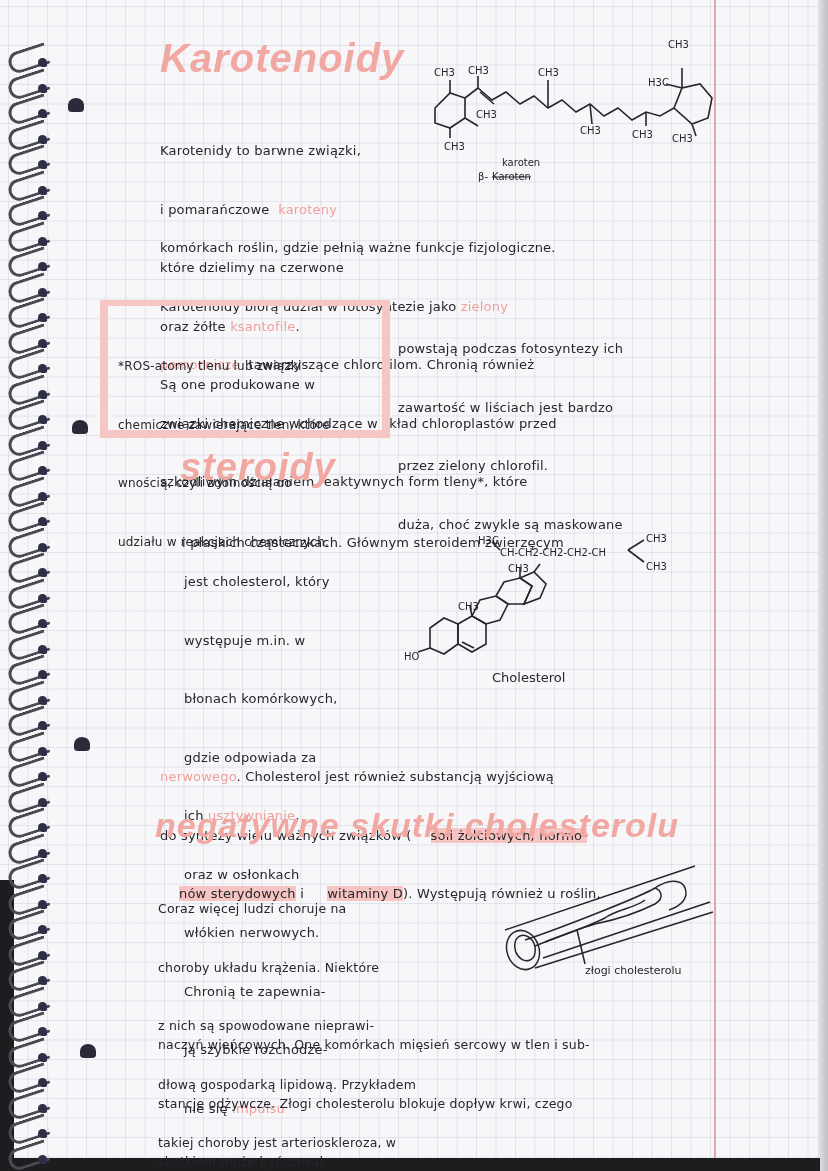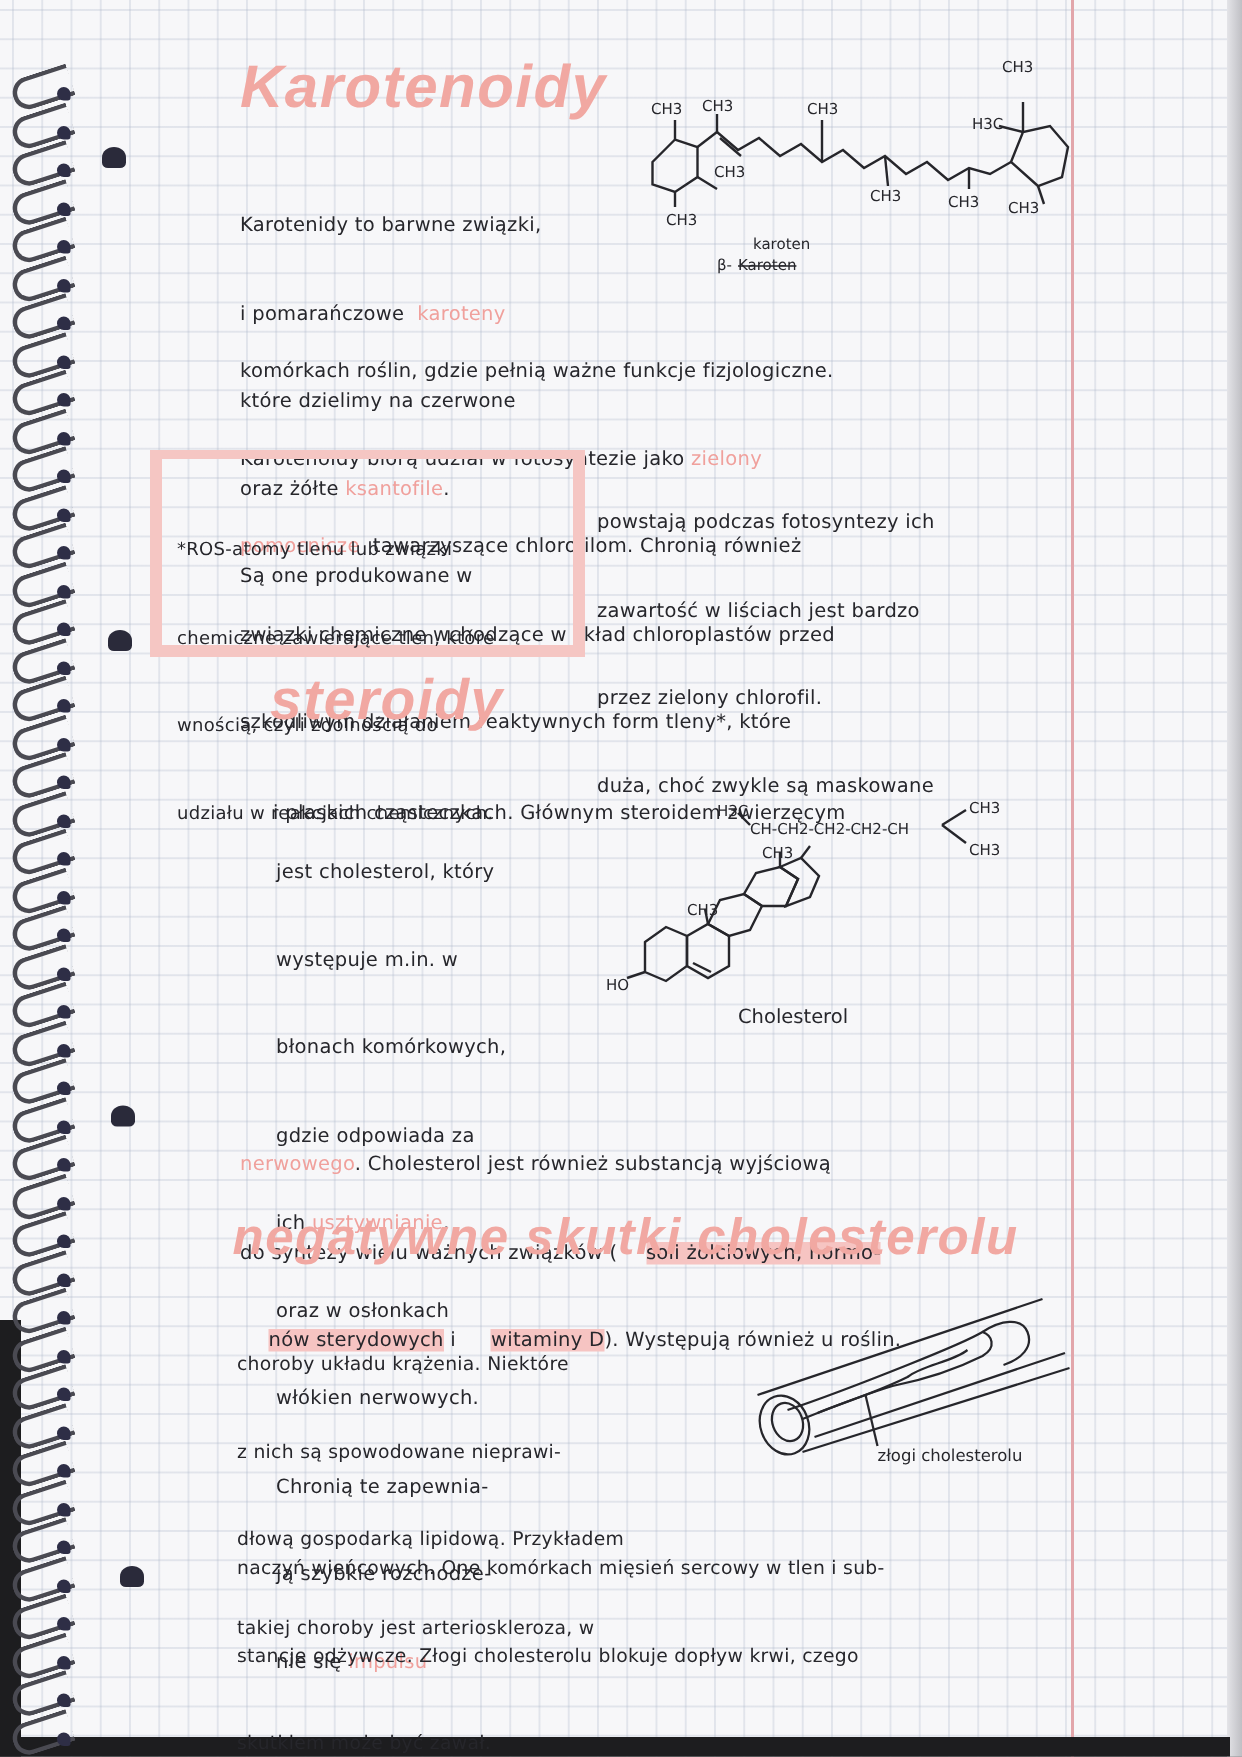--- a/index.html
+++ b/index.html
@@ -251,20 +251,21 @@
 
   <div class="hand" style="left:160px;top:728px;">
     <div><span class="pink">nerwowego</span><span>. Cholesterol jest również substancją wyjściową</span></div>
     <div><span>do syntezy wielu ważnych związków (</span><span class="hl">soli żółciowych, hormo-</span></div>
     <div><span class="hl">nów sterydowych</span><span> i </span><span class="hl">witaminy D</span><span>). Występują również u roślin.</span></div>
   </div>
 
   <div class="title" style="left:155px;top:806px;font-size:34px;">negatywne skutki cholesterolu</div>
 
   <div class="hand" style="left:158px;top:860px;font-size:12.5px;">
+    <div>Coraz więcej ludzi choruje na</div>
     <div>choroby układu krążenia. Niektóre</div>
     <div>z nich są spowodowane nieprawi-</div>
     <div>dłową gospodarką lipidową. Przykładem</div>
     <div>takiej choroby jest arterioskleroza, w</div>
     
     
   </div>
 
   <svg class="chem" style="left:495px;top:858px;" width="225" height="125" viewBox="0 0 225 125">
     <g fill="none" stroke="#26262b" stroke-width="1.5">

